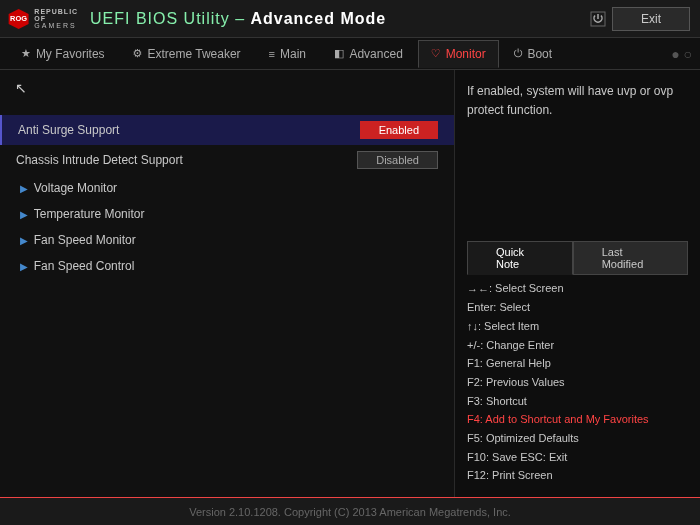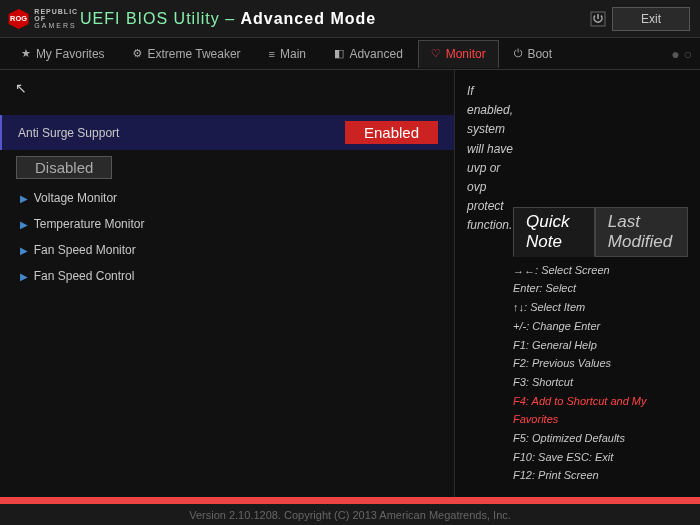--- a/index.html
+++ b/index.html
@@ -20,20 +20,21 @@
       border-bottom: 1px solid #333;
       height: 38px;
       display: flex;
       align-items: center;
       justify-content: space-between;
       padding: 0 10px;
     }
     .header-left {
       display: flex;
       align-items: center;
+      gap: 10px;
     }
     .rog-logo {
       width: 70px;
       height: 28px;
       display: flex;
       flex-direction: column;
       align-items: center;
     }
     .header-title {
       color: #e0e0e0;
@@ -126,21 +127,21 @@
     }
     .menu-item.selected {
       background: #1a1a4a;
       border-left: 2px solid #5555cc;
     }
     .menu-item .item-label {
       font-size: 12px;
     }
     .menu-item .item-value {
       padding: 2px 18px;
-      font-size: 15px;
+      font-size: 11px;
       min-width: 75px;
       text-align: center;
       border: 1px solid #555;
     }
     .item-value.enabled {
       background: #cc2222;
       border-color: #cc2222;
       color: #fff;
     }
     .item-value.disabled {
@@ -162,66 +163,66 @@
       color: #4488cc;
       font-size: 10px;
     }
 
     
     .right-panel {
       flex: 1;
       background: #0e0e0e;
       padding: 12px;
       display: flex;
-      font-style: italic;
+      flex-direction: column;
     }
 
     .help-text {
       color: #c8c8c8;
       font-size: 12px;
       line-height: 1.6;
       flex: 1;
     }
 
     .quick-note-area {
       margin-top: auto;
     }
 
     .quick-note-tabs {
       display: flex;
       gap: 0;
       margin-bottom: 0;
     }
     .qn-tab {
-      padding: 4px 12px;
+      padding: 4px 28px;
       background: #2a2a2a;
       border: 1px solid #444;
       color: #c8c8c8;
       cursor: pointer;
-      font-size: 17px;
+      font-size: 11px;
     }
     .qn-tab.active {
       background: #1a1a1a;
       border-bottom-color: #1a1a1a;
       color: #fff;
     }
 
     .shortcut-list {
       font-size: 11px;
       line-height: 1.7;
       color: #c8c8c8;
       margin-top: 4px;
     }
     .shortcut-item { display: flex; align-items: center; }
     .shortcut-item.highlight { color: #ff4444; }
 
     
     .footer {
       background: #1a1a1a;
-      border-top: 7px solid #ef4444;
+      border-top: 1px solid #ef4444;
       height: 28px;
       display: flex;
       align-items: center;
       justify-content: center;
     }
     .footer-text {
       color: #666;
       font-size: 11px;
     }
   </style>
@@ -290,20 +291,21 @@
     <div class="cursor-indicator">↖</div>
 
     <div style="height: 35px;"></div>
 
     <div class="menu-item selected">
       <span class="item-label">Anti Surge Support</span>
       <span class="item-value enabled">Enabled</span>
     </div>
 
     <div class="menu-item">
+      <span class="item-label">Chassis Intrude Detect Support</span>
       <span class="item-value disabled">Disabled</span>
     </div>
 
     <div class="submenu-item">
       <span class="submenu-arrow">▶</span>
       <span>Voltage Monitor</span>
     </div>
 
     <div class="submenu-item">
       <span class="submenu-arrow">▶</span>

